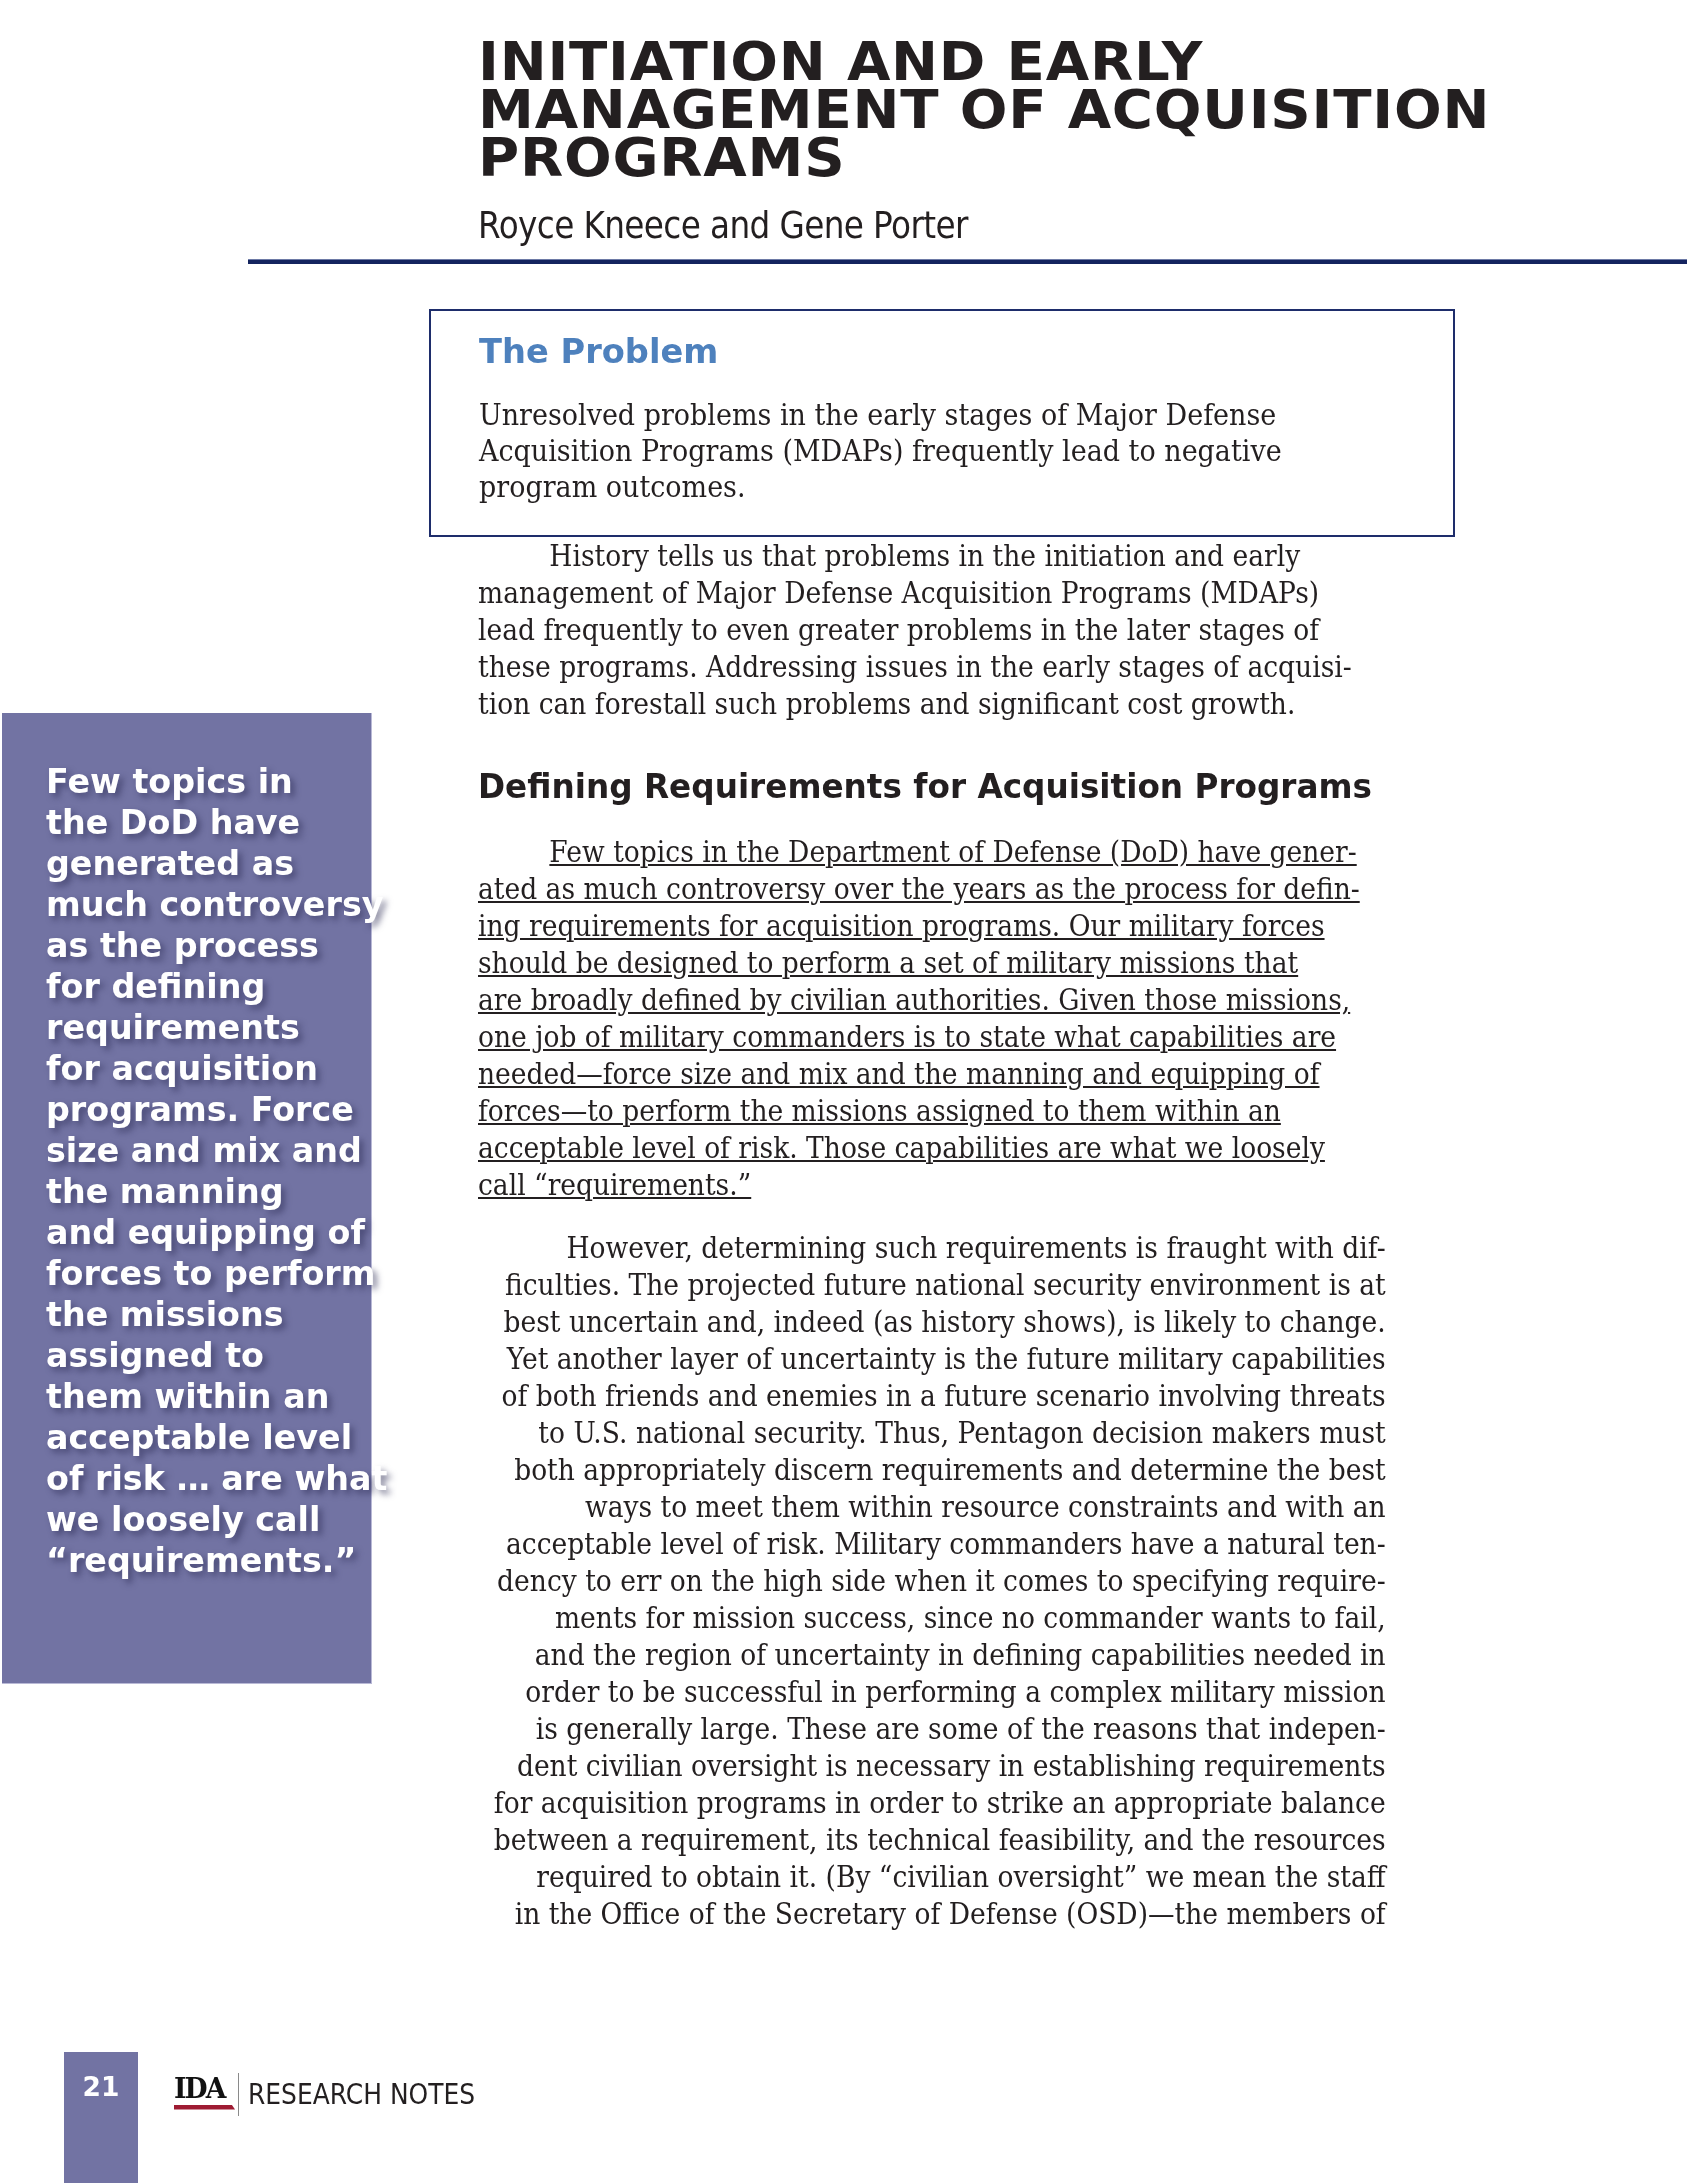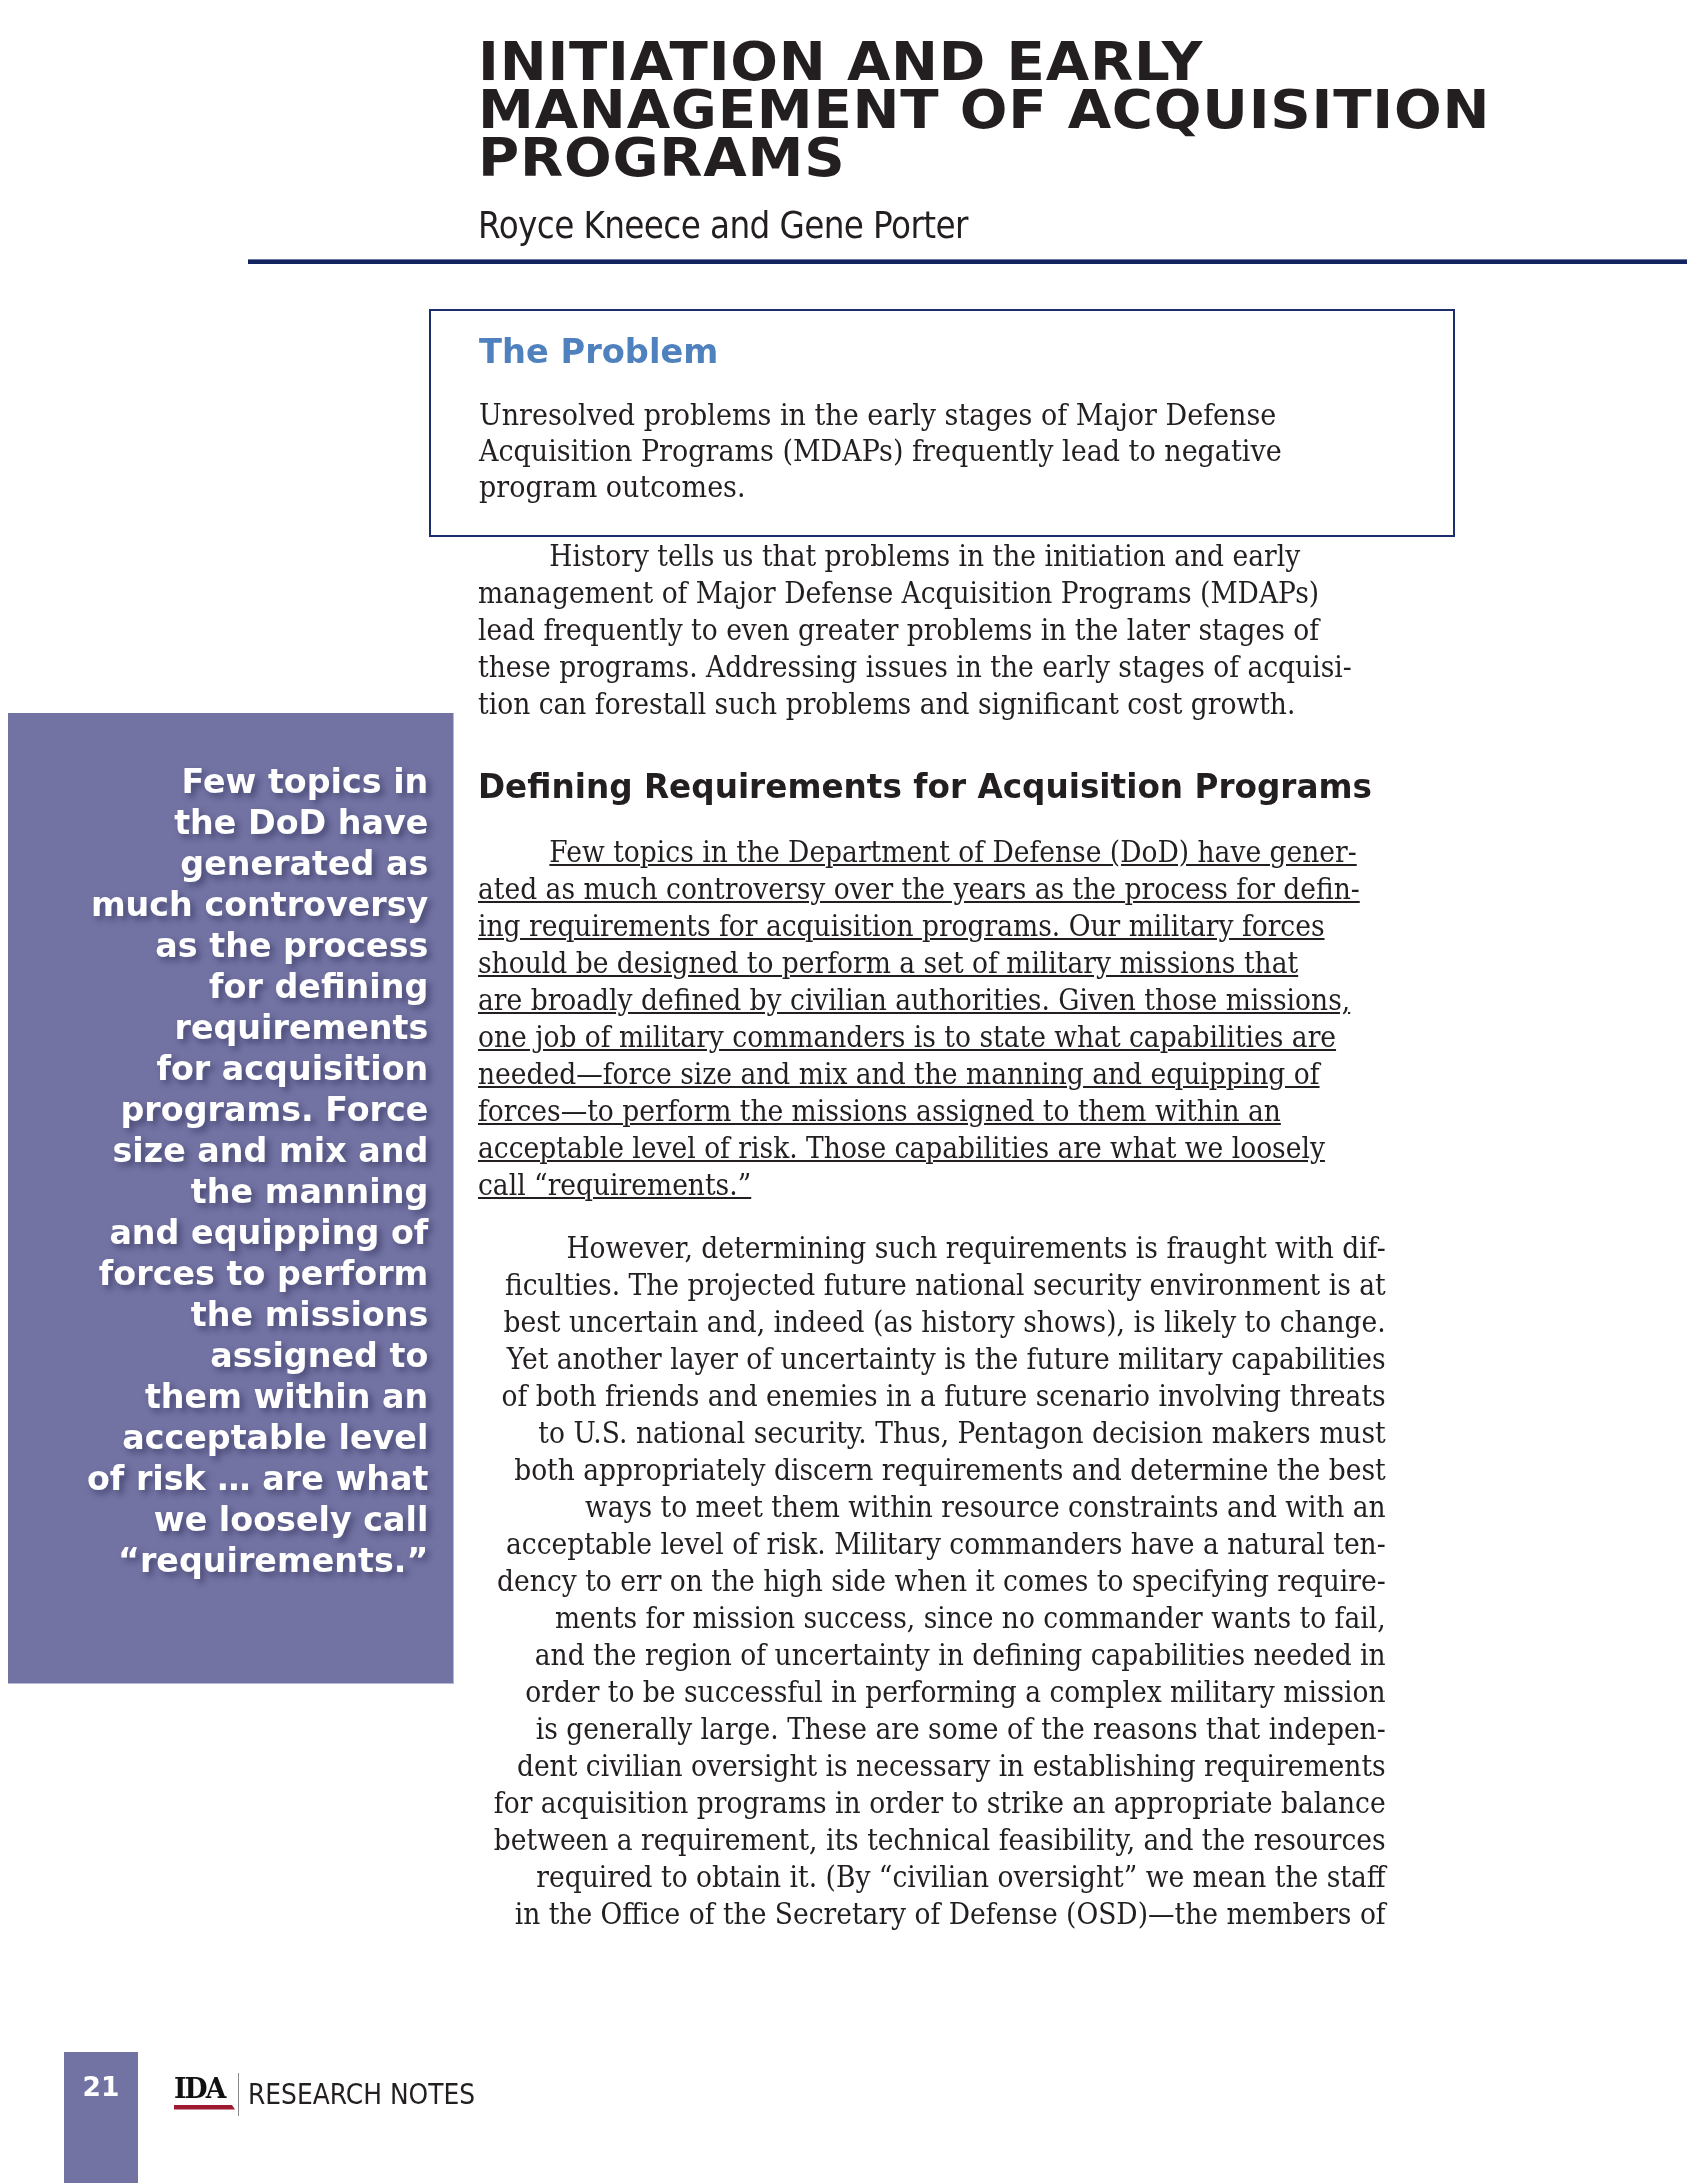--- a/index.html
+++ b/index.html
@@ -51,24 +51,23 @@
   .p1 { top: 538px; }
   .section-heading {
     position: absolute; left: 478px; top: 767px;
     font-family: "DejaVu Sans", sans-serif; font-weight: bold;
     font-size: 33px; color: #231f20; margin: 0;
     transform: scaleX(0.99); transform-origin: left top; white-space: nowrap;
   }
   .p2 { top: 834px; text-decoration: underline; }
   .p3 { top: 1230px; text-align: right; }
   .sidebar {
-    position: absolute; left: 8px; top: 713px; width: 446px; height: 971px;
+    position: absolute; left: 2px; top: 713px; width: 370px; height: 971px;
     background: #7273a3; border-right: 0.7px solid #b9b9d6; border-bottom: 0.7px solid #b9b9d6;
     box-sizing: border-box;
-    text-align: right;
   }
   .pullquote {
     position: absolute; left: 44px; top: 48px; width: 384px;
     font-family: "DejaVu Sans", sans-serif; font-weight: bold;
     font-size: 34px; line-height: 41px; color: #ffffff; margin: 0;
     text-shadow: 4px 4px 6.6px rgba(40, 40, 80, 0.55);
     transform: scaleX(0.98); transform-origin: left top;
   }
   .pullquote span { display: block; white-space: nowrap; }
   .footer-bar {

